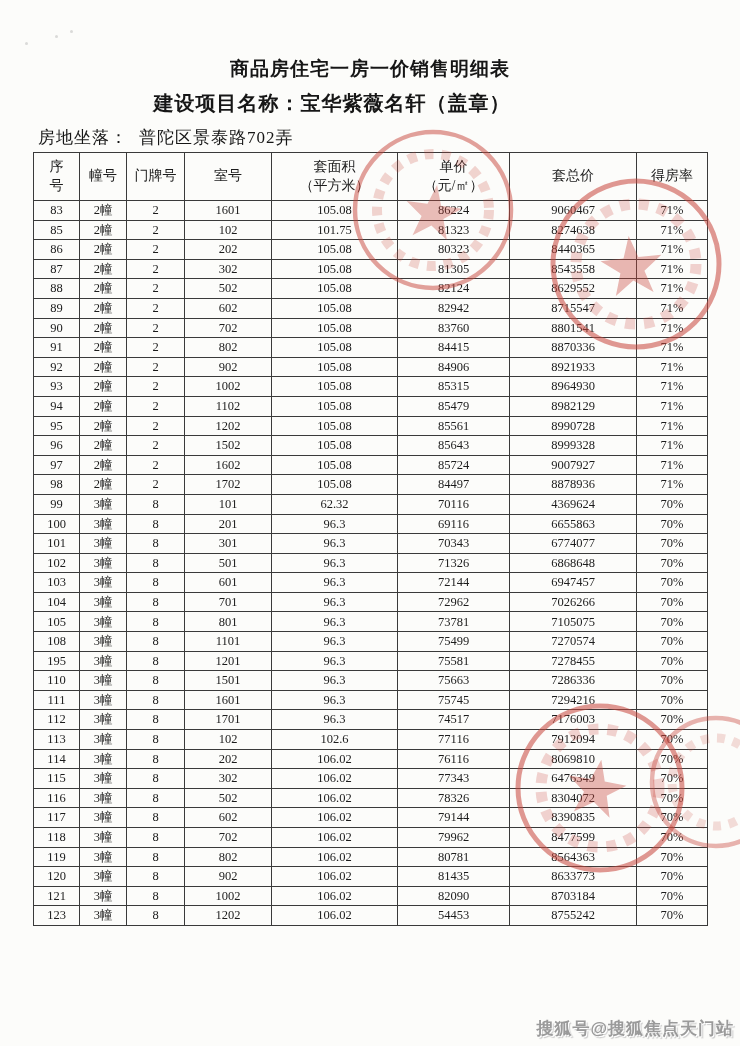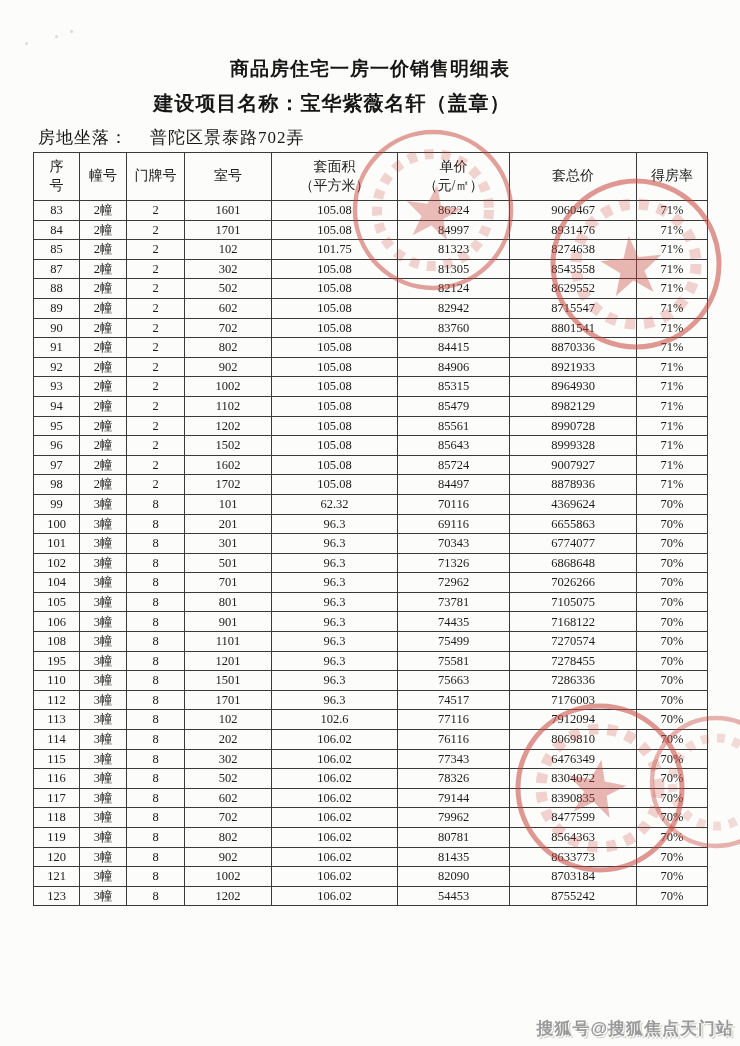--- a/index.html
+++ b/index.html
@@ -18,21 +18,21 @@
   }
   .doc-subtitle{
     position:absolute;top:90px;left:0;width:664px;
     text-align:center;font-size:20px;font-weight:bold;
     letter-spacing:1px;
   }
   .location-line{
     position:absolute;top:126px;left:38px;
     font-size:17px;letter-spacing:1px;
   }
-  .location-line .value{margin-left:22px;}
+  .location-line .value{margin-left:11px;}
   table.price-table{
     position:absolute;left:33px;top:152px;
     width:674px;
     border-collapse:collapse;
     table-layout:fixed;
   }
   .price-table th,.price-table td{
     border:1px solid #3a3a3a;
     text-align:center;vertical-align:middle;
     padding:0;
@@ -106,40 +106,40 @@
           <td>83</td>
           <td>2幢</td>
           <td>2</td>
           <td>1601</td>
           <td>105.08</td>
           <td>86224</td>
           <td>9060467</td>
           <td>71%</td>
         </tr>
         <tr>
-          <td>84</td>
-          <td>2幢</td>
-          <td>2</td>
-          <td>1701</td>
-          <td>105.08</td>
-          <td>84997</td>
-          <td>8931476</td>
-          <td>71%</td>
-        </tr>
-        <tr>
           <td>85</td>
           <td>2幢</td>
           <td>2</td>
           <td>102</td>
           <td>101.75</td>
           <td>81323</td>
           <td>8274638</td>
           <td>71%</td>
         </tr>
         <tr>
+          <td>86</td>
+          <td>2幢</td>
+          <td>2</td>
+          <td>202</td>
+          <td>105.08</td>
+          <td>80323</td>
+          <td>8440365</td>
+          <td>71%</td>
+        </tr>
+        <tr>
           <td>87</td>
           <td>2幢</td>
           <td>2</td>
           <td>302</td>
           <td>105.08</td>
           <td>81305</td>
           <td>8543558</td>
           <td>71%</td>
         </tr>
         <tr>
@@ -286,50 +286,50 @@
           <td>102</td>
           <td>3幢</td>
           <td>8</td>
           <td>501</td>
           <td>96.3</td>
           <td>71326</td>
           <td>6868648</td>
           <td>70%</td>
         </tr>
         <tr>
+          <td>103</td>
+          <td>3幢</td>
+          <td>8</td>
+          <td>601</td>
+          <td>96.3</td>
+          <td>72144</td>
+          <td>6947457</td>
+          <td>70%</td>
+        </tr>
+        <tr>
           <td>104</td>
           <td>3幢</td>
           <td>8</td>
           <td>701</td>
           <td>96.3</td>
           <td>72962</td>
           <td>7026266</td>
           <td>70%</td>
         </tr>
         <tr>
           <td>105</td>
           <td>3幢</td>
           <td>8</td>
           <td>801</td>
           <td>96.3</td>
           <td>73781</td>
           <td>7105075</td>
           <td>70%</td>
         </tr>
         <tr>
-          <td>106</td>
-          <td>3幢</td>
-          <td>8</td>
-          <td>901</td>
-          <td>96.3</td>
-          <td>74435</td>
-          <td>7168122</td>
-          <td>70%</td>
-        </tr>
-        <tr>
           <td>108</td>
           <td>3幢</td>
           <td>8</td>
           <td>1101</td>
           <td>96.3</td>
           <td>75499</td>
           <td>7270574</td>
           <td>70%</td>
         </tr>
         <tr>
@@ -343,20 +343,30 @@
           <td>70%</td>
         </tr>
         <tr>
           <td>110</td>
           <td>3幢</td>
           <td>8</td>
           <td>1501</td>
           <td>96.3</td>
           <td>75663</td>
           <td>7286336</td>
+          <td>70%</td>
+        </tr>
+        <tr>
+          <td>111</td>
+          <td>3幢</td>
+          <td>8</td>
+          <td>1601</td>
+          <td>96.3</td>
+          <td>75745</td>
+          <td>7294216</td>
           <td>70%</td>
         </tr>
         <tr>
           <td>112</td>
           <td>3幢</td>
           <td>8</td>
           <td>1701</td>
           <td>96.3</td>
           <td>74517</td>
           <td>7176003</td>

